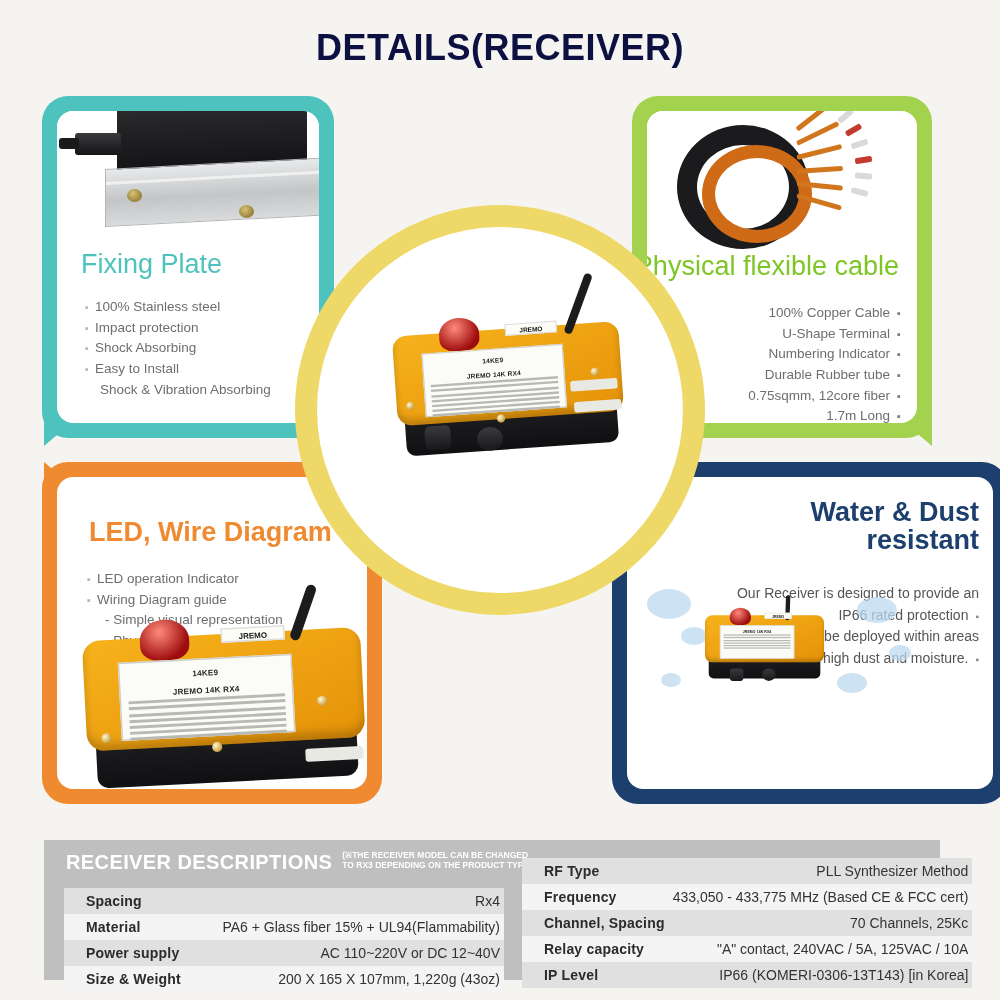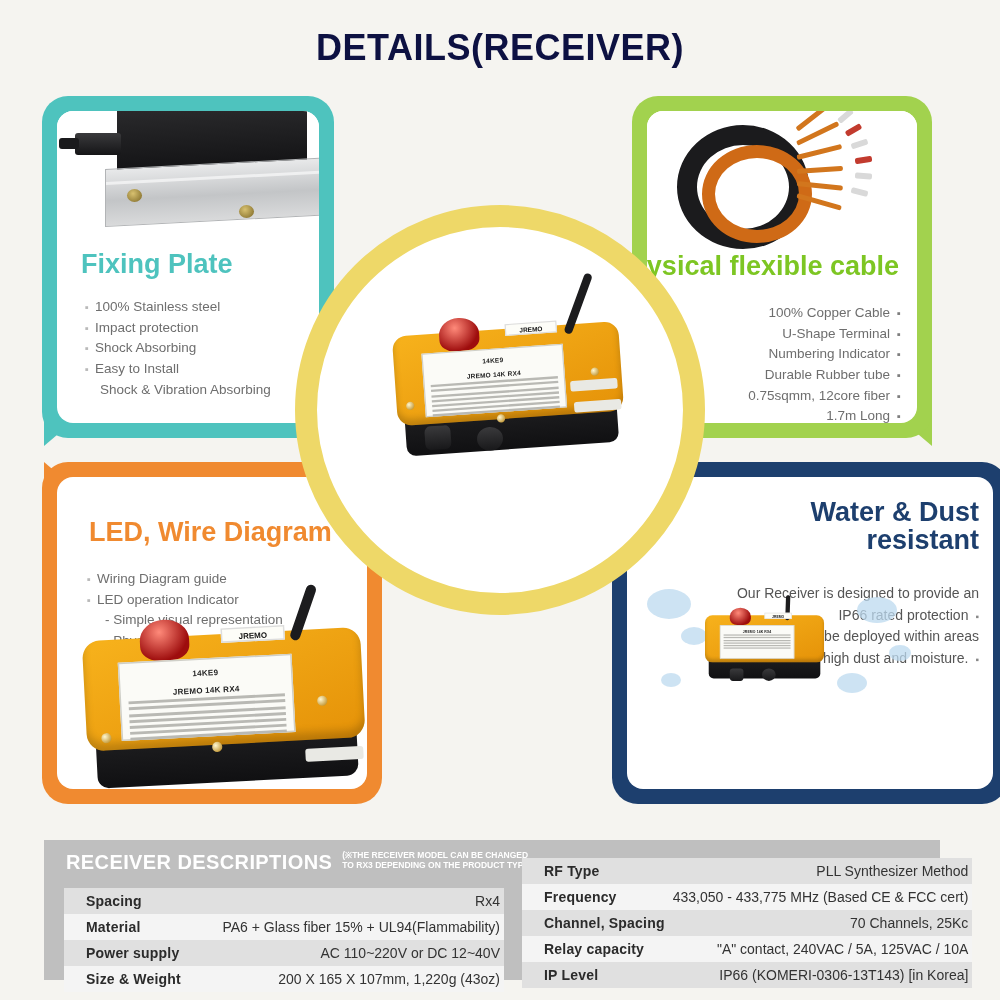--- a/index.html
+++ b/index.html
@@ -47,21 +47,21 @@
     border-top: 34px solid #a2d24e;
     border-left: 40px solid transparent;
   }
   .tail.br-tail {
     left: 912px; top: 462px;
     border-bottom: 34px solid #1d3f6e;
     border-left: 40px solid transparent;
   }
 
   
-  .p-head { position: absolute; font-size: 27px; font-weight: 700; white-space: nowrap; }
+  .p-head { position: absolute; font-size: 27px; font-weight: 400; white-space: nowrap; }
   .p-head.teal   { color: #4ec3be; left: 24px; top: 138px; }
   .p-head.green  { color: #7dc623; right: 18px; top: 140px; }
   .p-head.orange { color: #f08a30; left: 32px; top: 40px; font-weight: 600; }
   .p-head.navy   { color: #1d3f6e; right: 14px; top: 22px; font-weight: bold; text-align: right; line-height: 1.02; }
 
   .bullets { position: absolute; font-size: 13.5px; color: #6e6e6e; line-height: 1.53; }
   .bullets.left  { left: 28px; top: 186px; }
   .bullets.right { right: 16px; top: 192px; text-align: right; }
   .bullets li { list-style: none; white-space: nowrap; }
   .bullets.left li::before  { content: "\25AA"; color: #b9b9b9; margin-right: 6px; font-size: 11px; }
@@ -223,22 +223,22 @@
         <li>1.7m Long</li>
       </ul>
     </div>
   </div>
 
   <div class="tail bl-tail"></div>
   <div class="panel bl">
     <div class="inner">
       <div class="p-head orange">LED, Wire Diagram</div>
       <ul class="bullets left" style="top:92px;left:30px;">
+        <li>LED operation Indicator</li>
         <li>Wiring Diagram guide</li>
-        <li>LED operation Indicator</li>
         <li class="dash">- Simple visual representation</li>
         <li class="dash">- Physical layout of an electrical system</li>
       </ul>
 
       <div class="dev" style="left:24px; top:150px; transform: scale(1.45) rotate(-3deg); transform-origin: 0 0;">
         <div class="case-bottom"></div>
         <div class="case-top"></div>
         <div class="led"></div>
         <div class="antenna"></div>
         <div class="brand">JREMO</div>

